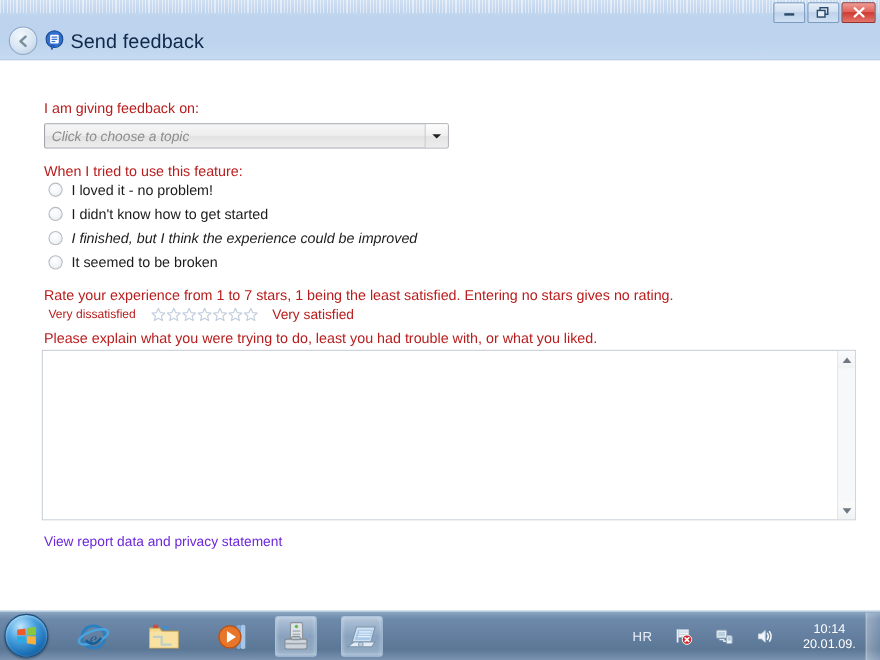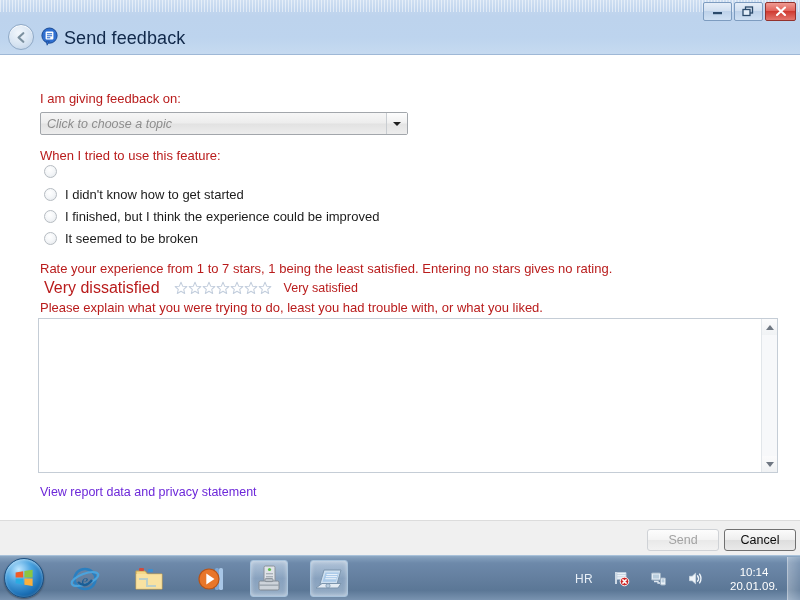--- a/index.html
+++ b/index.html
@@ -340,38 +340,39 @@
       <div class="combo-text">Click to choose a topic</div>
       <div class="combo-arrow-box">
         <span class="arrow-down"></span>
       </div>
     </div>
 
     <div class="lbl" style="left:40px; top:93px;">When I tried to use this feature:</div>
 
     <div class="radio-row" style="top:110px;">
       <span class="radio-dot"></span>
+      <span class="radio-label">I loved it - no problem!</span>
     </div>
     <div class="radio-row" style="top:132px;">
       <span class="radio-dot"></span>
       <span class="radio-label">I didn't know how to get started</span>
     </div>
-    <div class="radio-row" style="top:154px;">
+    <div class="radio-row" style="top:154px;font-style:italic;">
       <span class="radio-dot"></span>
       <span class="radio-label">I finished, but I think the experience could be improved</span>
     </div>
     <div class="radio-row" style="top:176px;">
       <span class="radio-dot"></span>
       <span class="radio-label">It seemed to be broken</span>
     </div>
 
     <div class="lbl" style="left:40px; top:206px;">Rate your experience from 1 to 7 stars, 1 being the least satisfied.  Entering no stars gives no rating.</div>
 
     <div class="stars-row">
-      <span class="lbl" style="position:static; font-size:16px;">Very dissatisfied</span>
+      <span class="lbl" style="position:static; font-size:11px;">Very dissatisfied</span>
       <span class="star-strip">
         <svg class="star" viewBox="0 0 16 16">
           <path d="M8 1.4 L9.9 5.9 L14.7 6.3 L11.1 9.5 L12.2 14.2 L8 11.7 L3.8 14.2 L4.9 9.5 L1.3 6.3 L6.1 5.9 Z" fill="none" stroke="#c3cedd" stroke-width="1.2" stroke-linejoin="round"></path>
         </svg>
         <svg class="star" viewBox="0 0 16 16">
           <path d="M8 1.4 L9.9 5.9 L14.7 6.3 L11.1 9.5 L12.2 14.2 L8 11.7 L3.8 14.2 L4.9 9.5 L1.3 6.3 L6.1 5.9 Z" fill="none" stroke="#c3cedd" stroke-width="1.2" stroke-linejoin="round"></path>
         </svg>
         <svg class="star" viewBox="0 0 16 16">
           <path d="M8 1.4 L9.9 5.9 L14.7 6.3 L11.1 9.5 L12.2 14.2 L8 11.7 L3.8 14.2 L4.9 9.5 L1.3 6.3 L6.1 5.9 Z" fill="none" stroke="#c3cedd" stroke-width="1.2" stroke-linejoin="round"></path>
         </svg>
@@ -402,24 +403,20 @@
         <div class="sb-track"></div>
         <div class="sb-arrow">
           <span class="tri-dn"></span>
         </div>
       </div>
     </div>
 
     <div class="privacy-link">View report data and privacy statement</div>
   </div>
 
-  <div class="footer">
-    <div class="btn send">Send</div>
-    <div class="btn cancel">Cancel</div>
-  </div>
 
   <div class="taskbar">
 
     <div class="startorb">
       <svg width="22" height="22" viewBox="0 0 22 22">
         <path d="M2.6 5.6 L10.2 4.3 L10.2 10.4 L2.6 10.4 Z" fill="#f05a28"></path>
         <path d="M11.4 4.1 L19.6 2.8 L19.6 10.4 L11.4 10.4 Z" fill="#8cc63f"></path>
         <path d="M2.6 11.5 L10.2 11.5 L10.2 17.6 L2.6 16.3 Z" fill="#29abe2"></path>
         <path d="M11.4 11.5 L19.6 11.5 L19.6 19.1 L11.4 17.8 Z" fill="#fbb03b"></path>
       </svg>

